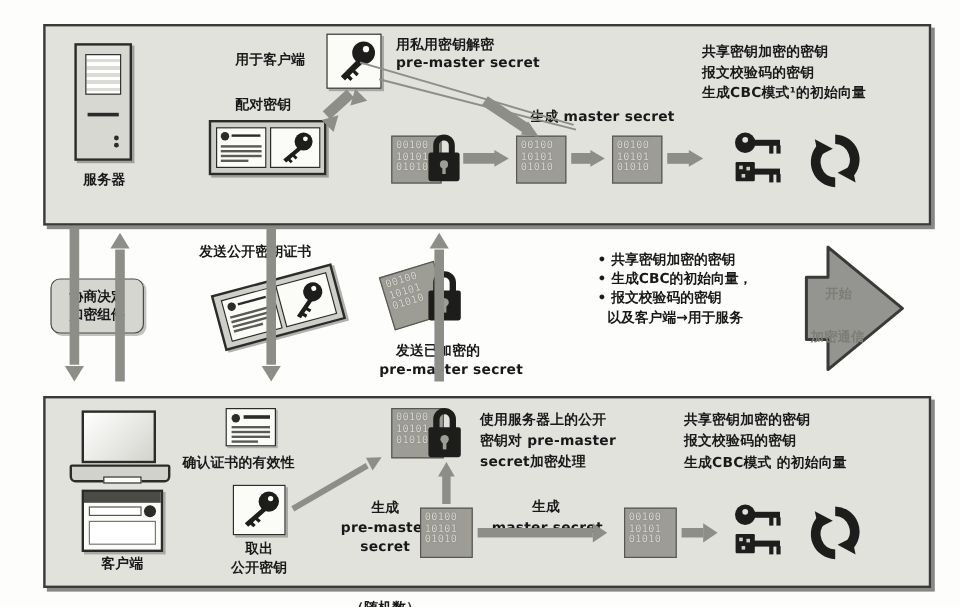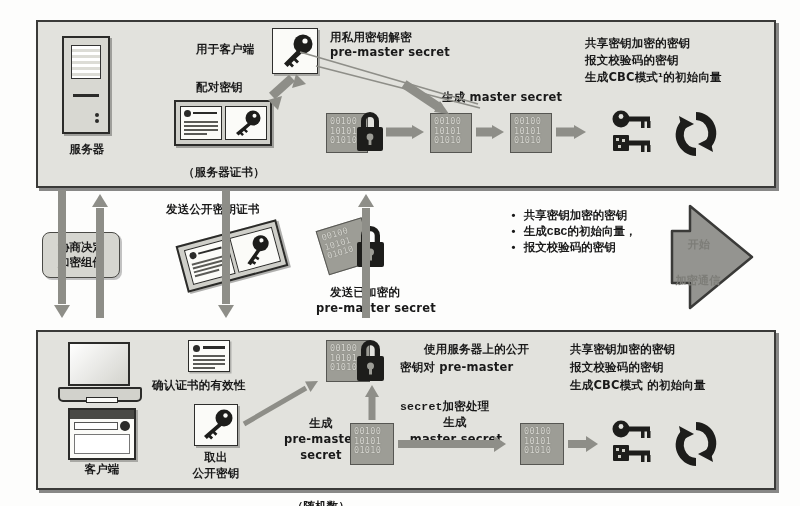--- a/index.html
+++ b/index.html
@@ -213,21 +213,20 @@
     <div style="width:42px; height:34px; background:#fbfbf8; border:1px solid #2b2b29; position:relative;">
       <svg width="42" height="34" viewBox="0 0 42 34">
         <g fill="#1d1d1b">
           <circle cx="27" cy="11" r="7.5"></circle>
           <circle cx="28.5" cy="8.7" r="2" fill="#fbfbf8"></circle>
           <path d="M22 16 L10 26 L12.5 28.5 L14.2 27 L16.2 29 L18 27.3 L16 25.4 L18 23.7 L20.3 26 L22 24.3 L19.8 22.2 L25 17.8 Z"></path>
         </g>
       </svg>
     </div>
   </div>
-  <div class="tx cn center" style="left:158px; top:165px; width:132px;">（服务器证书）</div>
 
   <div class="tx mix" style="left:330px; top:30px;">用私用密钥解密</div>
   <div class="tx mix" style="left:330px; top:45px;">pre-master secret</div>
 
   <div class="tx mix" style="left:442px; top:90px;">生成 master secret</div>
 
   <div class="binblk" id="srv-bin-1" style="left:326px; top:113px; width:42px; height:40px;">00100
 10101
 01010</div>
   <svg class="lyr">
@@ -313,24 +312,25 @@
     <g transform="translate(352,226)" fill="#1d1d1b">
       <path d="M9 17 v-7.5 a9.5 9.5 0 0 1 19 0 v7.5 h-5.3 v-7.5 a4.2 4.2 0 0 0 -8.4 0 v7.5 Z"></path>
       <rect x="5" y="16" width="27" height="25" rx="2"></rect>
       <circle cx="18.5" cy="26" r="3.5" fill="#9d9d96"></circle>
       <rect x="17" y="27" width="3" height="7.5" fill="#9d9d96"></rect>
     </g>
   </svg>
   <div class="tx cn" style="left:330px; top:285px;">发送已加密的</div>
   <div class="tx mix" style="left:316px; top:301px;">pre-master secret</div>
 
-  <div class="bullets" style="left:510px; top:208px; width:200px;font-family:Liberation Mono, monospace;">
+  <div class="bullets" style="left:498px; top:208px; width:200px;">
     <div>• 共享密钥加密的密钥</div>
     <div>• 生成CBC的初始向量，</div>
     <div>• 报文校验码的密钥</div>
+    <div>  以及客户端→用于服务</div>
   </div>
 
   <svg class="lyr">
     <path d="M690 206 L690 231 L672 231 L672 283 L690 283 L690 308 L752 257 Z" fill="#949490" stroke="#3a3a38" stroke-width="2.5" stroke-linejoin="round"></path>
   </svg>
   <div class="tx center" style="left:668px; top:238px; width:62px; color:#7d7d78; font-weight:bold; font-size:11px;">开始</div>
   <div class="tx center" style="left:662px; top:254px; width:72px; color:#7d7d78; font-weight:bold; font-size:11px;margin-top:20px;">加密通信</div>
 
   <div class="panel" id="panel-client"></div>
 
@@ -385,23 +385,23 @@
     </g>
   </svg>
 
   <div class="binblk" id="cli-bin-2" style="left:350px; top:423px; width:44px; height:42px;">00100
 10101
 01010</div>
   <div class="binblk" id="cli-bin-3" style="left:520px; top:423px; width:44px; height:42px;">00100
 10101
 01010</div>
 
-  <div class="tx cn" style="left:424px; top:342px;">使用服务器上的公开</div>
+  <div class="tx cn" style="left:400px; top:342px;">使用服务器上的公开</div>
   <div class="tx mix" style="left:400px; top:360px;">密钥对 pre-master</div>
-  <div class="tx mix" style="left:400px; top:400px;font-family:Liberation Mono, monospace;">secret加密处理</div>
+  <div class="tx mix" style="left:400px; top:377px;">secret加密处理</div>
 
   <div class="tx cn center" style="left:420px; top:415px; width:70px;">生成</div>
   <div class="tx mix center" style="left:408px; top:432px; width:96px;">master secret</div>
 
   <div class="tx cn" style="left:570px; top:342px;">共享密钥加密的密钥</div>
   <div class="tx cn" style="left:570px; top:360px;">报文校验码的密钥</div>
   <div class="tx cn" style="left:570px; top:378px;">生成CBC模式 的初始向量</div>
 
   <svg class="lyr">
     <g transform="translate(612,420)" fill="#1d1d1b">

